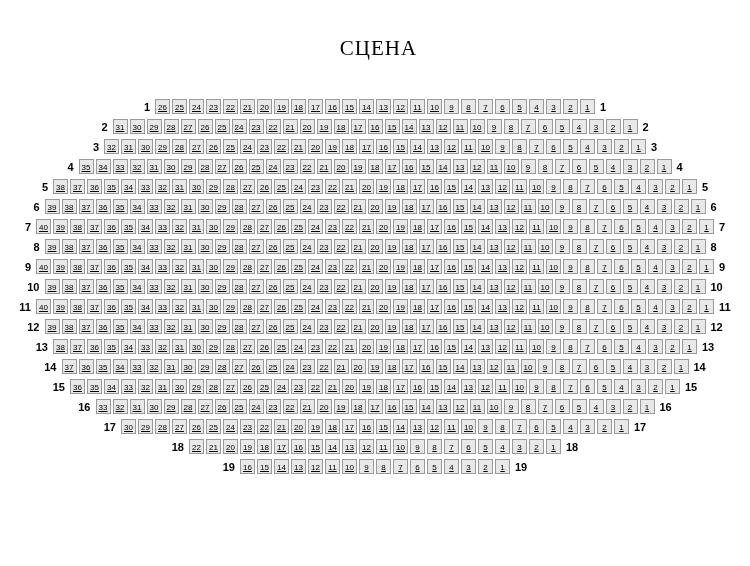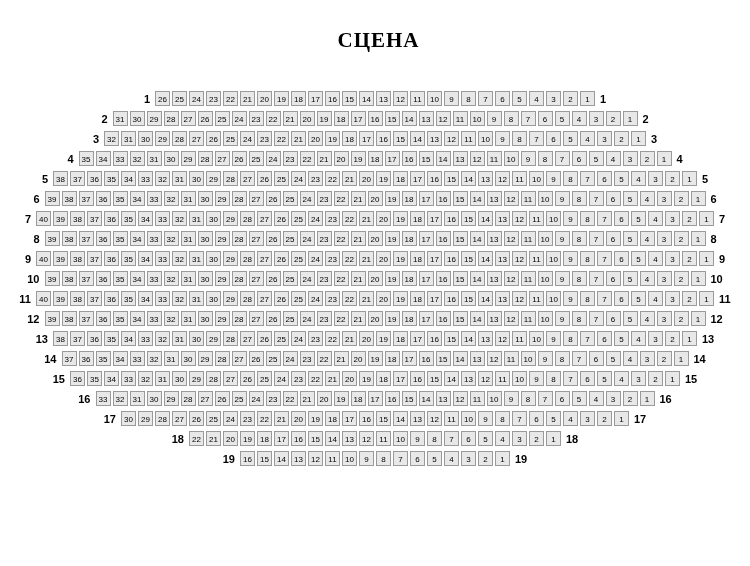--- a/index.html
+++ b/index.html
@@ -9,25 +9,25 @@
   body {
     width: 750px;
     height: 566px;
     background: #ffffff;
     font-family: "Liberation Sans", sans-serif;
     overflow: hidden;
   }
   .stage-title {
     text-align: center;
     font-family: "Liberation Serif", serif;
-    font-weight: bold;
+    font-weight: normal;
     font-size: 21px;
     letter-spacing: 1px;
     color: #000;
-    margin-top: 28px;
+    margin-top: 36px;
     padding-left: 7px;
   }
   .hall {
     margin-top: 36px;
     display: flex;
     flex-direction: column;
     align-items: center;
   }
   .row {
     display: flex;
@@ -47,20 +47,21 @@
     box-sizing: border-box;
   }
   .row-label.right {
     text-align: left;
     padding-right: 0;
     padding-left: 4px;
   }
   .seats {
     display: flex;
     align-items: center;
+    text-decoration: underline;
   }
   .seat {
     width: 15px;
     height: 15px;
     margin: 0 1px;
     border: 1px solid #9a9a9a;
     background: #e8e8e8;
     color: #000;
     font-size: 8px;
     line-height: 15px;

